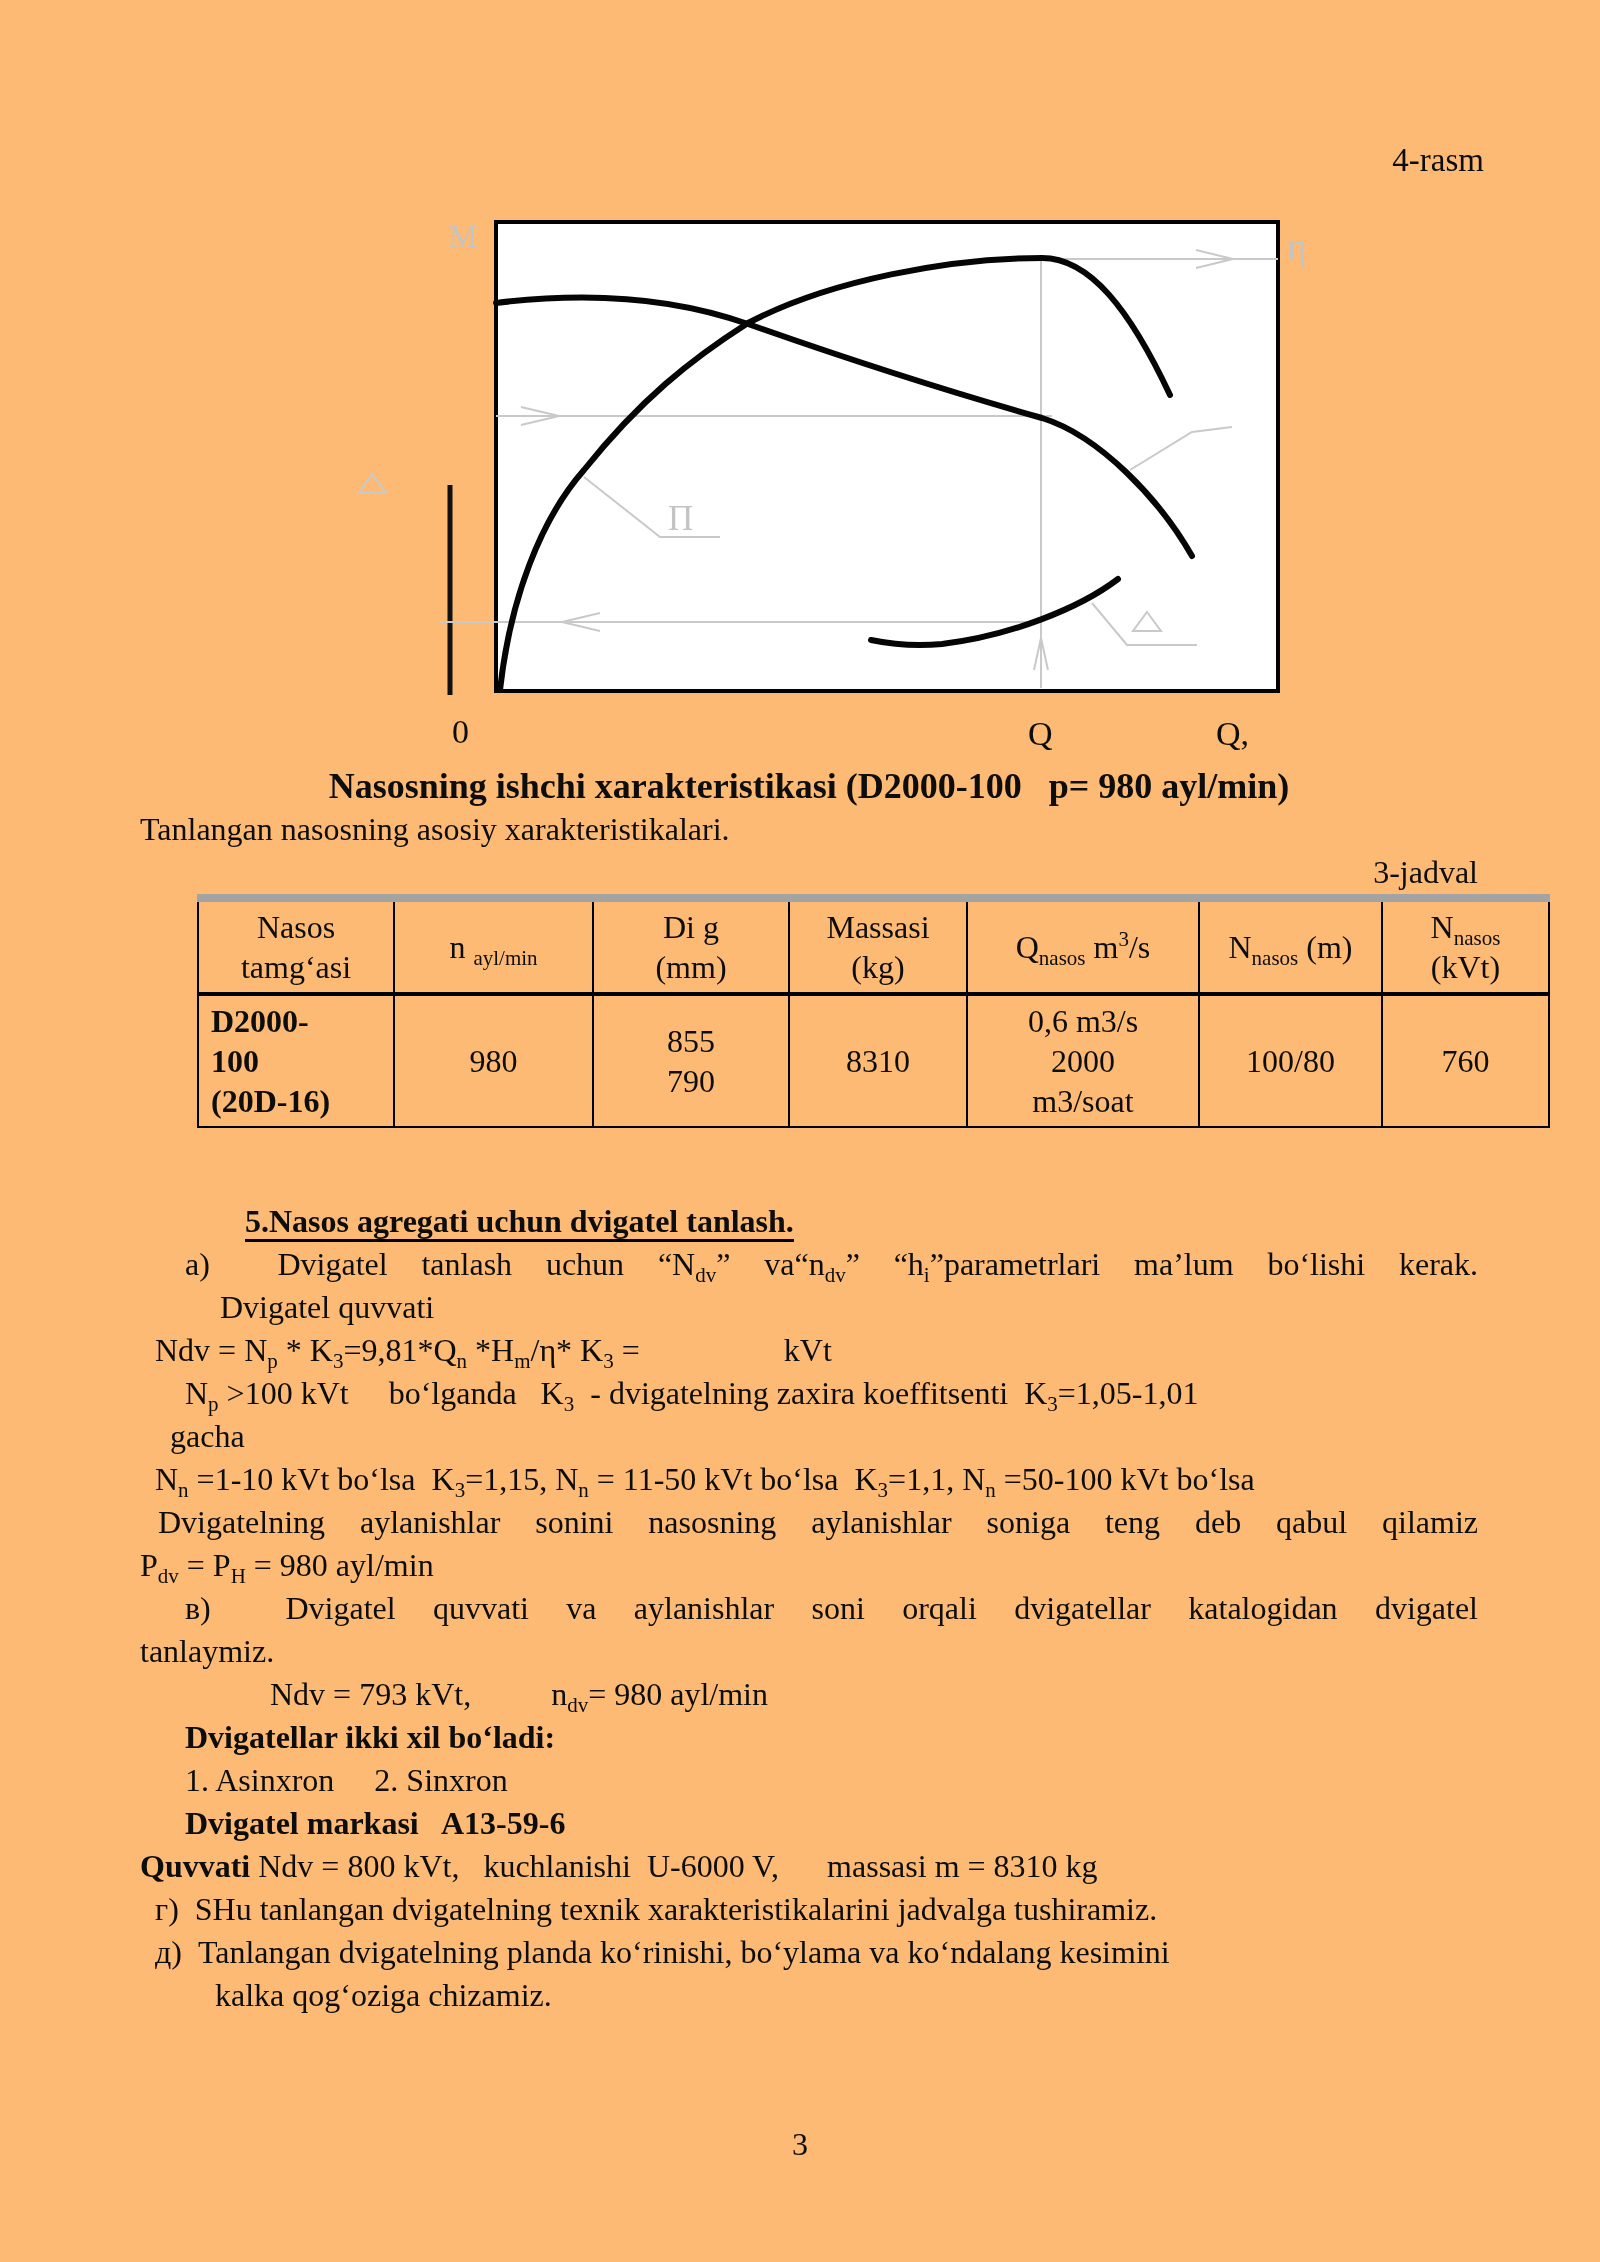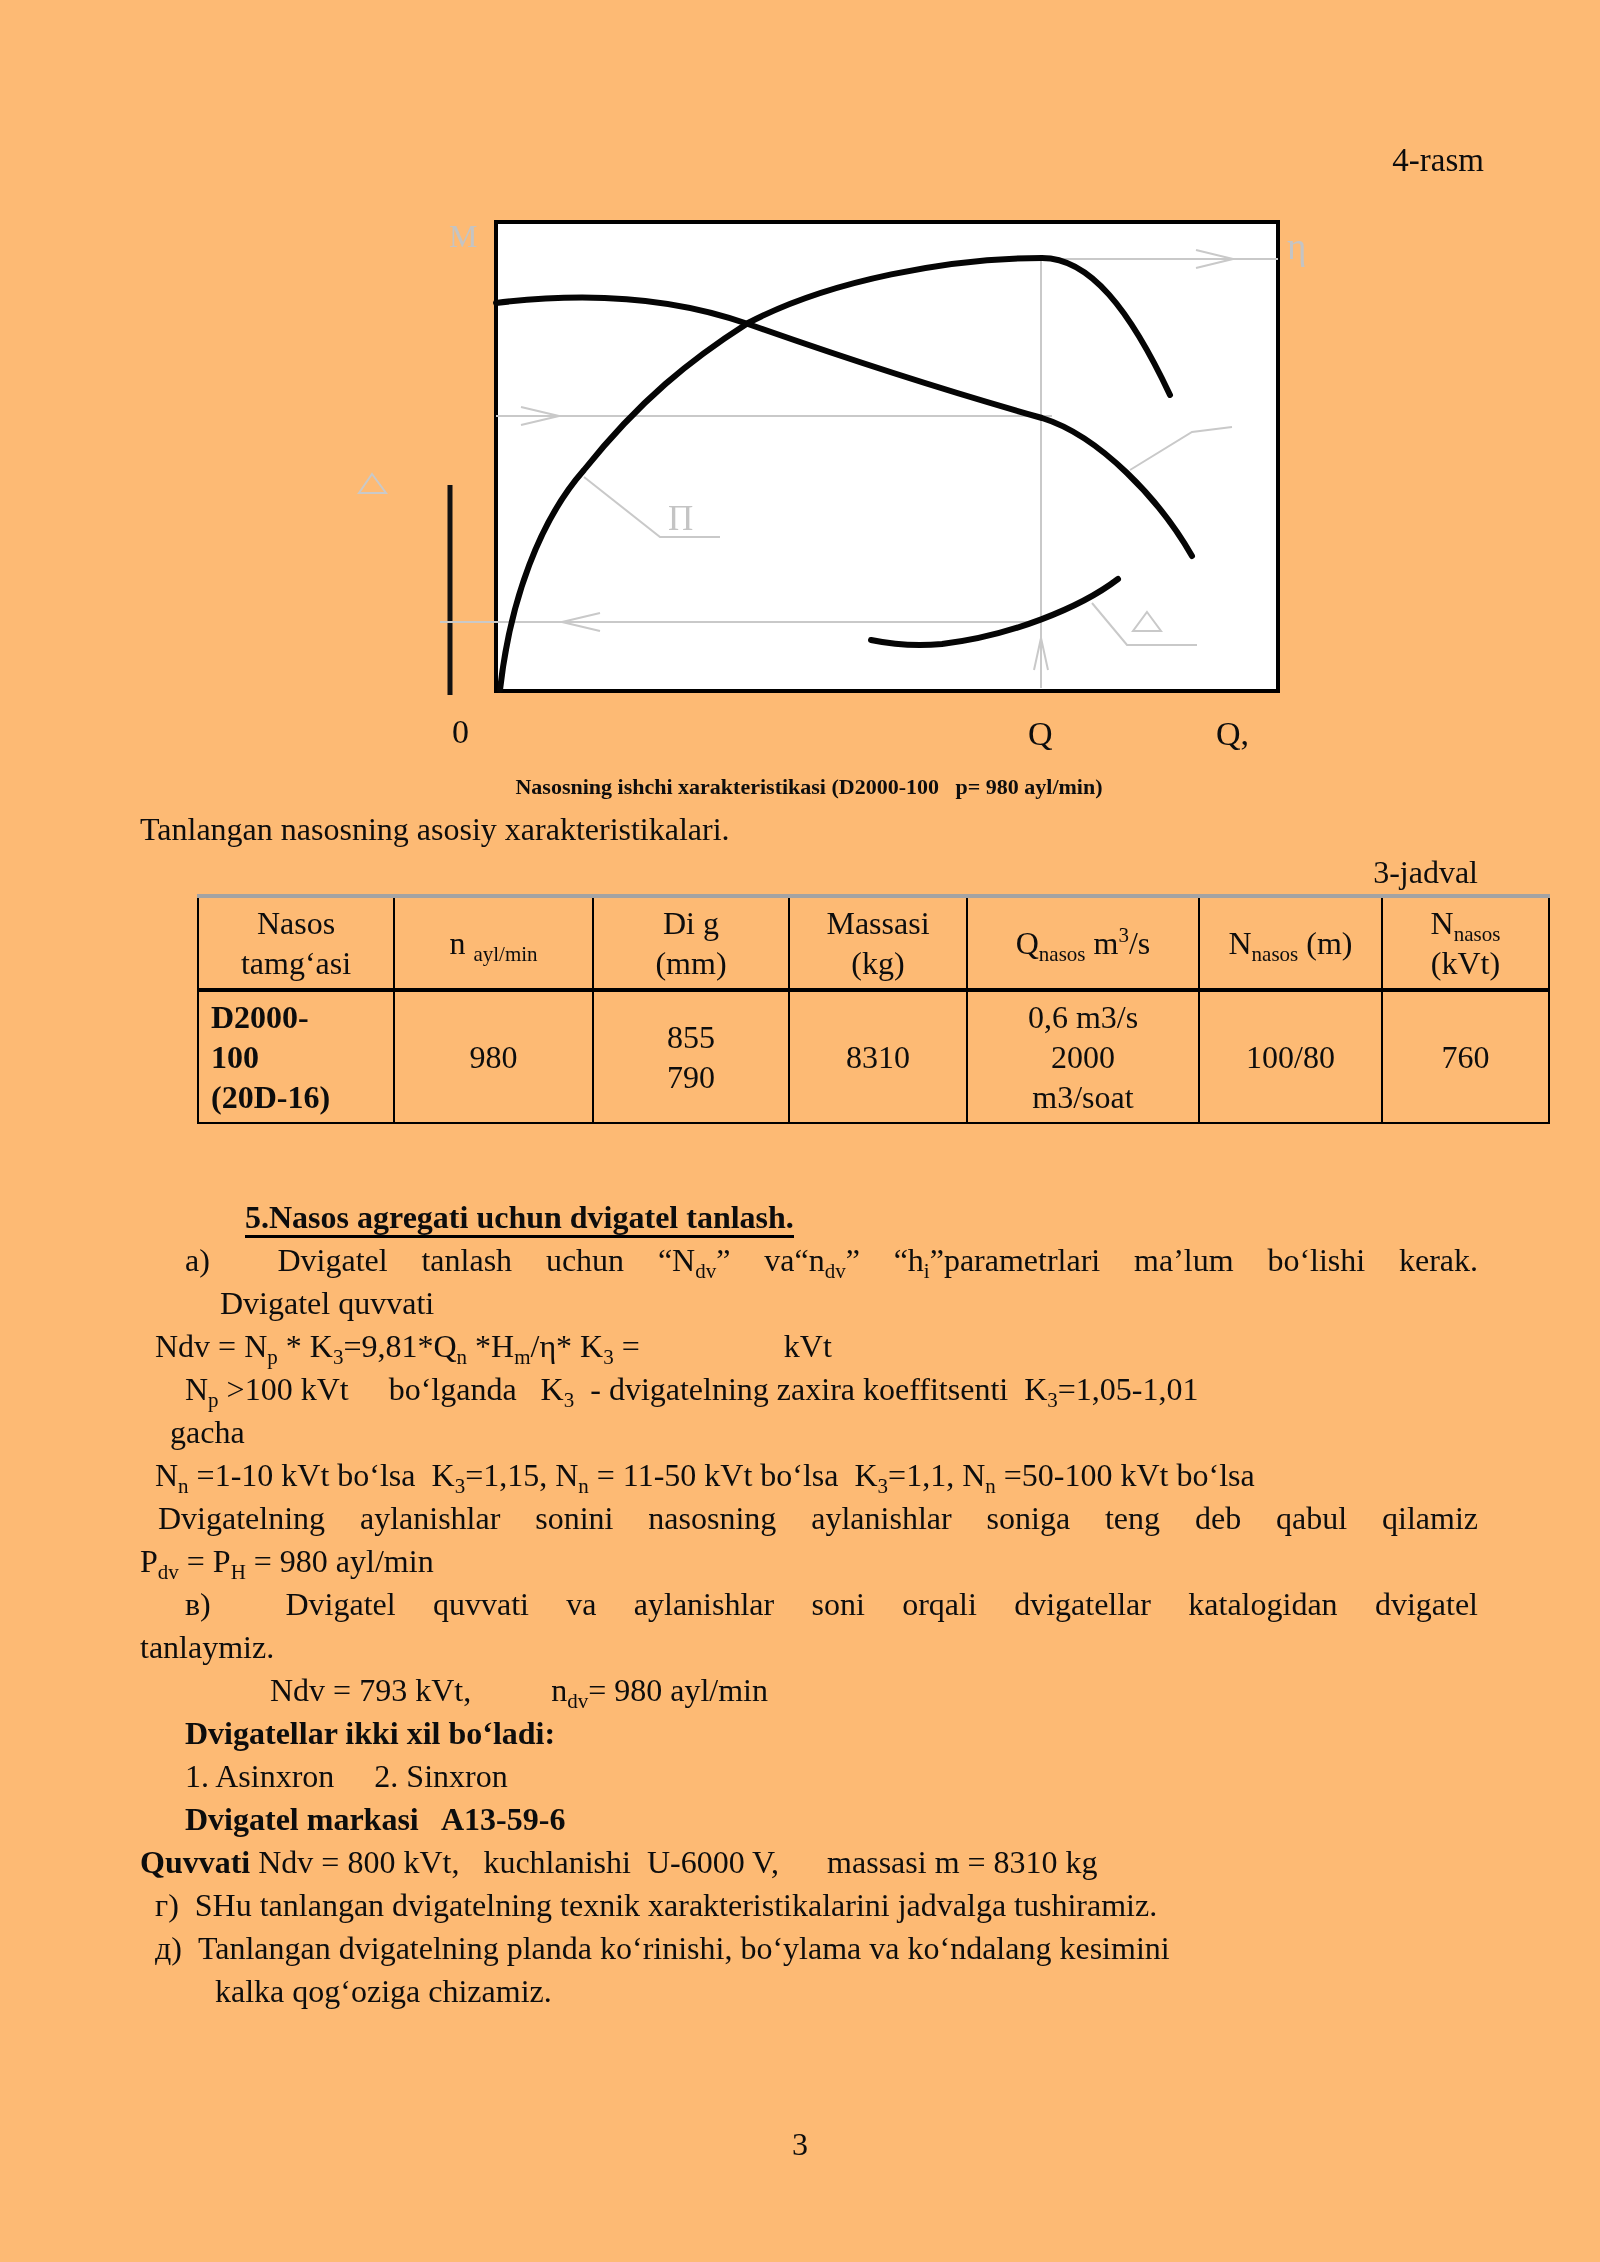--- a/index.html
+++ b/index.html
@@ -3,25 +3,25 @@
 <meta charset="utf-8">
 <style>
   html,body{margin:0;padding:0;background:#ffffff;}
   #page{
     position:relative;width:1600px;height:2262px;background:#fdba74;
     font-family:"Liberation Serif","DejaVu Serif",serif;color:#0d0d0d;overflow:hidden;
   }
   #rasm-label{position:absolute;top:142px;right:116px;font-size:33px;}
   #figure-svg{position:absolute;left:340px;top:130px;}
   #text-flow{position:absolute;left:140px;top:765px;width:1338px;font-size:32px;line-height:43px;}
-  .cap{font-weight:bold;font-size:22px;text-align:center;white-space:pre-wrap;}
+  .cap{font-weight:bold;font-size:36px;text-align:center;white-space:pre-wrap;}
   .intro{white-space:pre-wrap;}
   .tbl-label{text-align:right;}
   table{border-collapse:collapse;table-layout:fixed;margin-left:57px;width:1281px;
-        border-top:4px solid #a3a3a3;}
+        border-top:8px solid #a3a3a3;}
   th,td{border:2px solid #000;font-weight:normal;text-align:center;
         font-size:32px;line-height:40px;padding:5px 4px;vertical-align:middle;}
   tr.head th{border-bottom:4px solid #000;}
   td.al-l{text-align:left;padding-left:12px;font-weight:bold;}
   sub{font-size:21px;line-height:0;}
   sup{font-size:21px;line-height:0;}
   #body-lines{margin-top:2px;}
   .line{white-space:pre-wrap;min-height:43px;}
   .b{font-weight:bold;}
   .u-span{border-bottom:3px solid #000;}

